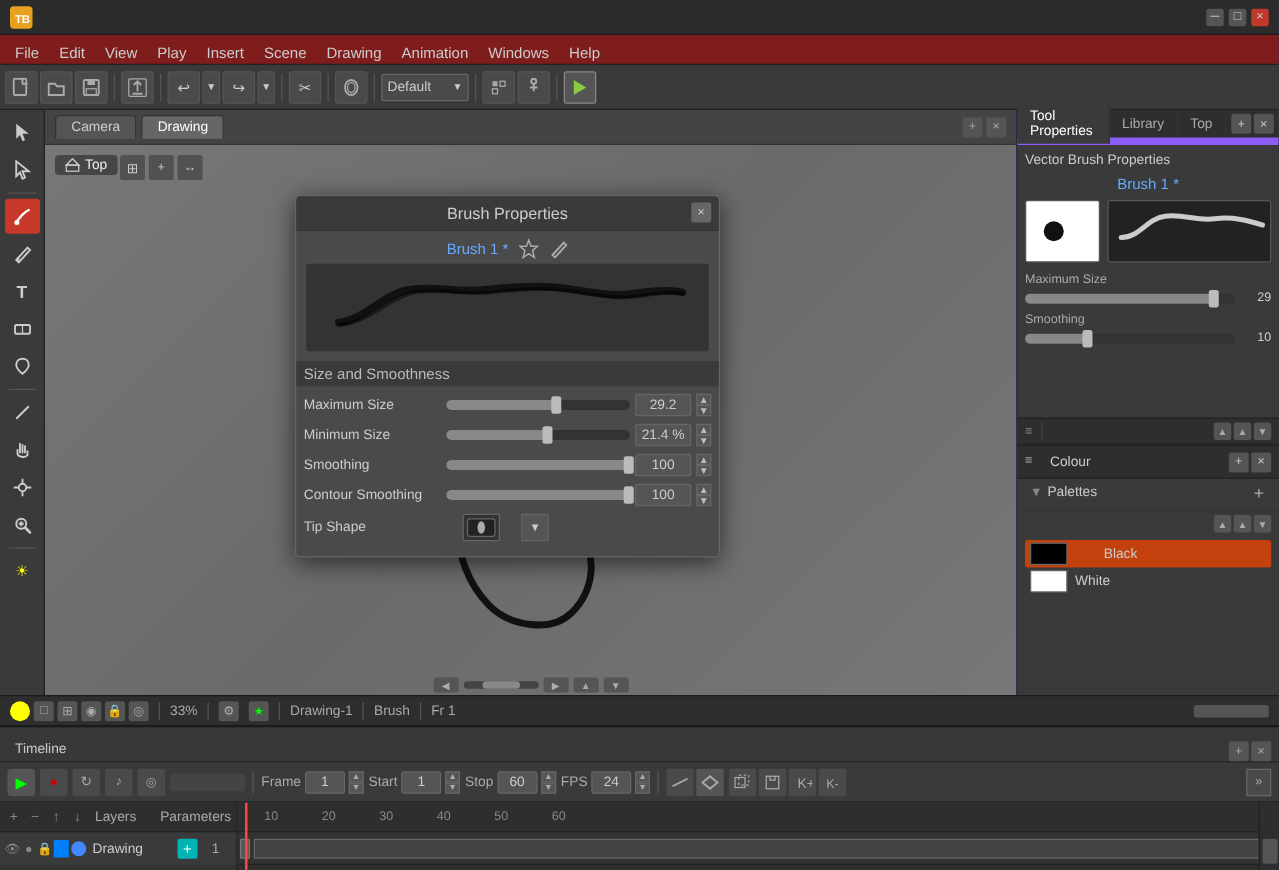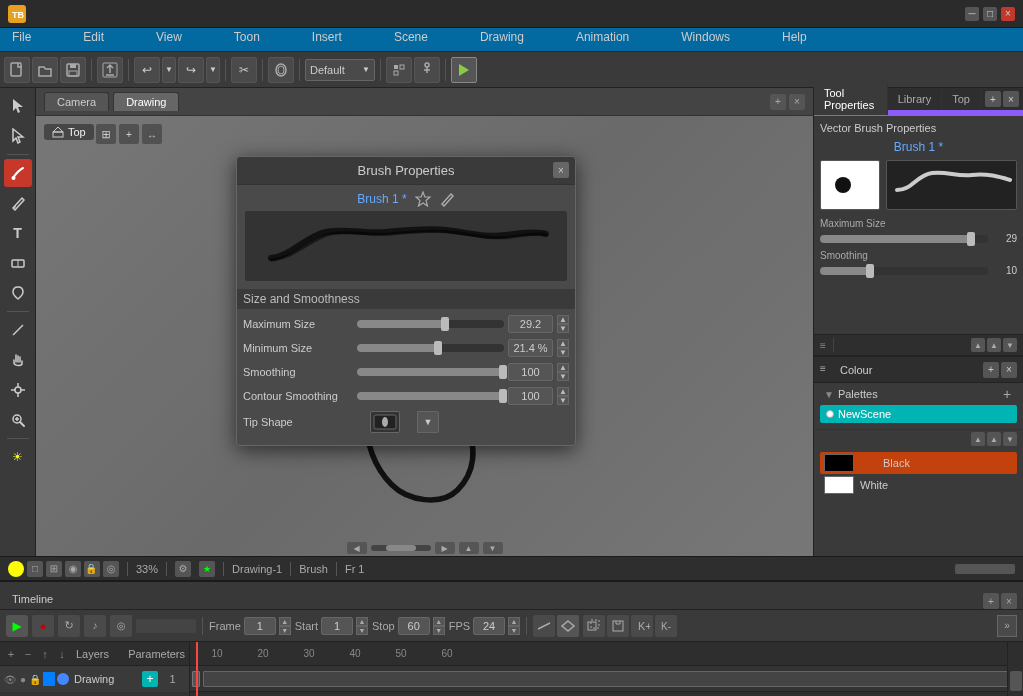--- a/index.html
+++ b/index.html
@@ -6,21 +6,21 @@
     body { width: 1023px; height: 696px; overflow: hidden; font-family: Arial, sans-serif; font-size: 11px; background: #3c3c3c; color: #ddd; user-select: none; }
 
     
     #title-bar { height: 28px; background: #2b2b2b; display: flex; align-items: center; justify-content: space-between; padding: 0 8px; border-bottom: 1px solid #1a1a1a; }
     #title-bar .app-icon { width: 18px; height: 18px; background: #e8a020; border-radius: 3px; display: flex; align-items: center; justify-content: center; color: white; font-size: 10px; font-weight: bold; }
     #title-bar .title { flex: 1; text-align: center; color: #ccc; font-size: 12px; }
     #title-bar .win-controls { display: flex; gap: 4px; }
     #title-bar .win-btn { width: 14px; height: 14px; border-radius: 2px; background: #555; border: none; cursor: pointer; color: #ccc; font-size: 10px; display: flex; align-items: center; justify-content: center; }
 
     
-    #menu-bar { height: 24px; background: #0369a1; display: flex; align-items: flex-start; padding: 0 4px; border-bottom: 1px solid #222; gap: 36px; }
+    #menu-bar { height: 24px; background: #7f1d1d; display: flex; align-items: flex-end; padding: 0 4px; border-bottom: 1px solid #222; }
     .menu-item { padding: 2px 8px; color: #ccc; cursor: pointer; font-size: 12px; border-radius: 2px; }
 
     
     #toolbar { height: 36px; background: #3a3a3a; display: flex; align-items: center; padding: 0 4px; gap: 2px; border-bottom: 1px solid #222; }
     .toolbar-btn { width: 26px; height: 26px; background: #4a4a4a; border: 1px solid #555; border-radius: 2px; cursor: pointer; display: flex; align-items: center; justify-content: center; color: #ccc; font-size: 12px; }
     .toolbar-separator { width: 1px; height: 22px; background: #555; margin: 0 3px; }
     .toolbar-dropdown { height: 22px; background: #4a4a4a; border: 1px solid #666; color: #ccc; font-size: 11px; padding: 0 4px; border-radius: 2px; display: flex; align-items: center; gap: 4px; cursor: pointer; min-width: 70px; }
 
     
     #main-area { display: flex; height: calc(696px - 28px - 24px - 36px - 140px); }
@@ -150,21 +150,21 @@
     <div class="win-btn">─</div>
     <div class="win-btn">□</div>
     <div class="win-btn" style="background:#c0392b;">×</div>
   </div>
 </div>
 
 <div id="menu-bar">
   <div class="menu-item">File</div>
   <div class="menu-item">Edit</div>
   <div class="menu-item">View</div>
-  <div class="menu-item">Toon</div>
+  <div class="menu-item">Play</div>
   <div class="menu-item">Insert</div>
   <div class="menu-item">Scene</div>
   <div class="menu-item">Drawing</div>
   <div class="menu-item">Animation</div>
   <div class="menu-item">Windows</div>
   <div class="menu-item">Help</div>
 </div>
 
 <div id="toolbar">
   <div class="toolbar-btn" title="New">
@@ -527,24 +527,20 @@
         <div class="colour-controls">
           <div class="panel-ctrl-btn">+</div>
           <div class="panel-ctrl-btn">×</div>
         </div>
       </div>
       <div id="palettes-section">
         <div class="palettes-header">
           <span style="font-size:10px;color:#888;cursor:pointer;">▼</span>
           <span>Palettes</span>
           <div class="add-palette-btn">+</div>
-        </div>
-        <div class="palette-item">
-          <div class="palette-dot"></div>
-          <span>NewScene</span>
         </div>
       </div>
       <div id="colour-list-controls">
         <div style="display:flex;gap:2px;margin-left:auto;">
           <div style="width:14px;height:14px;background:#555;border-radius:2px;cursor:pointer;display:flex;align-items:center;justify-content:center;font-size:8px;color:#aaa;">▲</div>
           <div style="width:14px;height:14px;background:#555;border-radius:2px;cursor:pointer;display:flex;align-items:center;justify-content:center;font-size:8px;color:#aaa;">▲</div>
           <div style="width:14px;height:14px;background:#555;border-radius:2px;cursor:pointer;display:flex;align-items:center;justify-content:center;font-size:8px;color:#aaa;">▼</div>
         </div>
       </div>
       <div id="colour-swatches">

